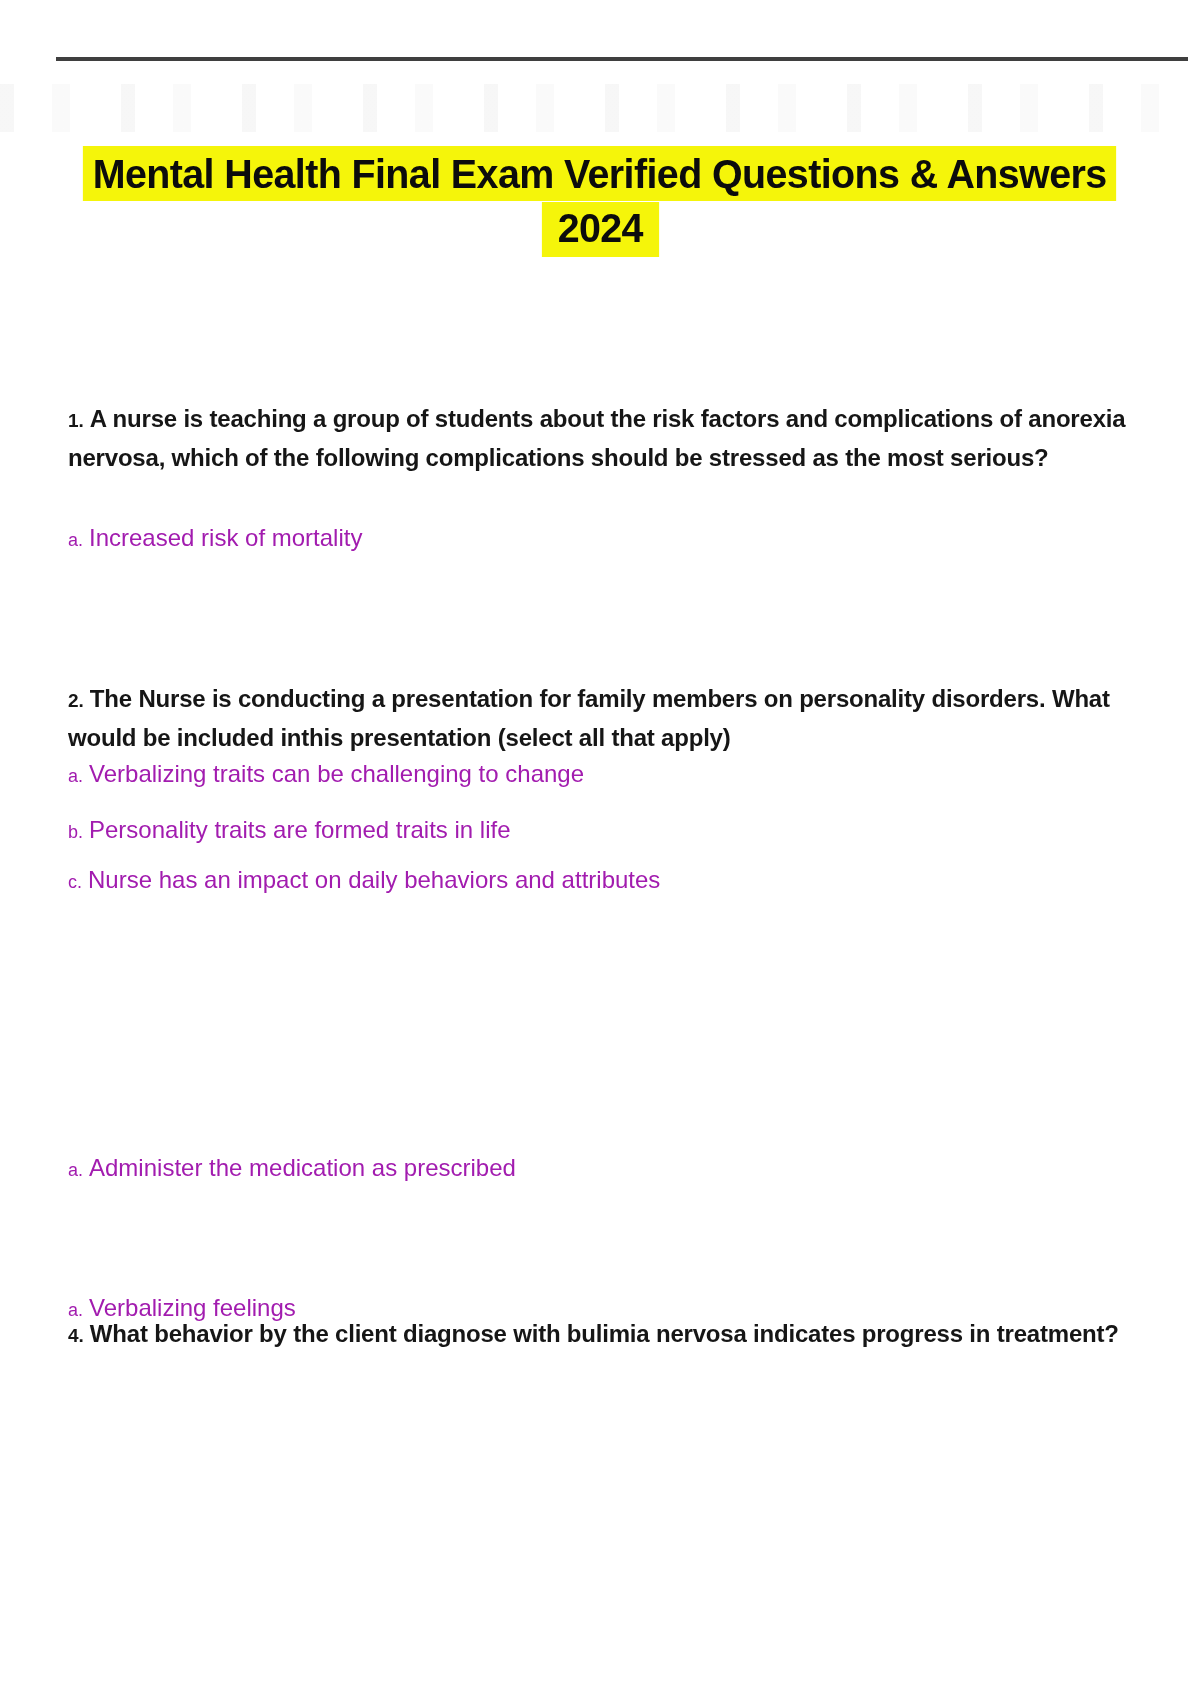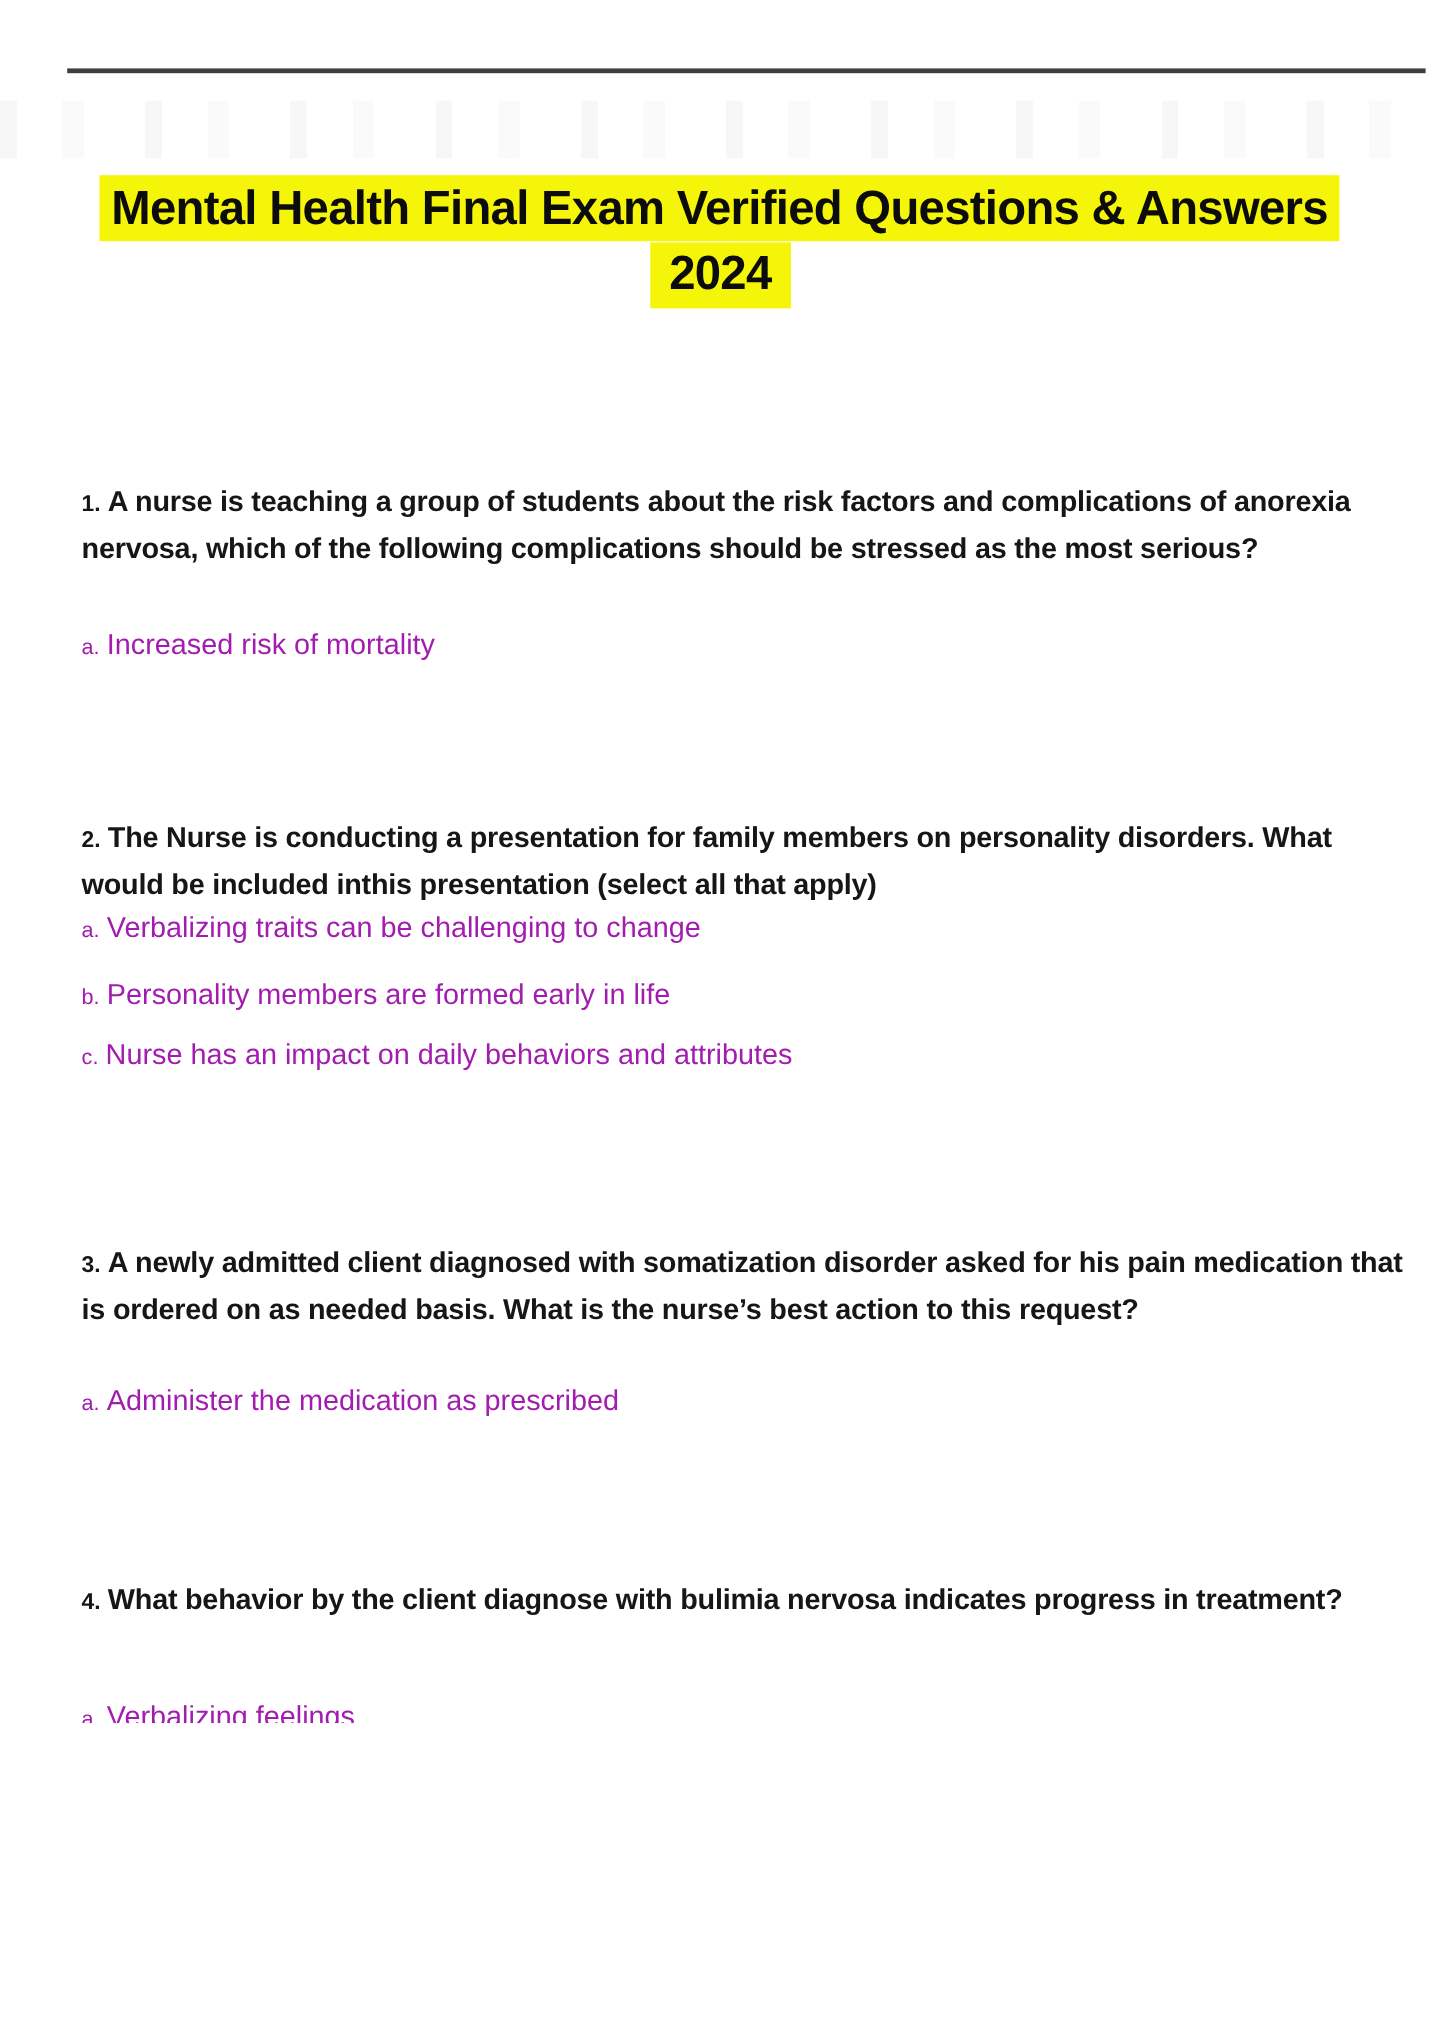--- a/index.html
+++ b/index.html
@@ -116,23 +116,22 @@
   <div class="title-wrap">
     <span class="title-line">Mental Health Final Exam Verified Questions &amp; Answers</span><br>
     <span class="title-line year">2024</span>
   </div>
 
   <p class="question" style="top:388px"><span class="qnum">1.</span><span>A nurse is teaching a group of students about the risk factors and complications of anorexia nervosa, which of the following complications should be stressed as the most serious?</span></p>
   <p class="option" style="top:522px"><span class="oletter">a.</span><span>Increased risk of mortality</span></p>
 
   <p class="question" style="top:668px"><span class="qnum">2.</span><span>The Nurse is conducting a presentation for family members on personality disorders. What would be included inthis presentation (select all that apply)</span></p>
   <p class="option" style="top:758px"><span class="oletter">a.</span><span>Verbalizing traits can be challenging to change</span></p>
-  <p class="option" style="top:814px"><span class="oletter">b.</span><span>Personality members are formed early in life</span></p>
+  <p class="option" style="top:814px"><span class="oletter">b.</span><span>Personality traits are formed traits in life</span></p>
   <p class="option" style="top:864px"><span class="oletter">c.</span><span>Nurse has an impact on daily behaviors and attributes</span></p>
 
-  <p class="question" style="top:1022px"><span class="qnum">3.</span><span>A newly admitted client diagnosed with somatization disorder asked for his pain medication that is ordered on as needed basis. What is the nurse’s best action to this request?</span></p>
   <p class="option" style="top:1152px"><span class="oletter">a.</span><span>Administer the medication as prescribed</span></p>
 
   <p class="question nowrap" style="top:1303px"><span class="qnum">4.</span><span>What behavior by the client diagnose with bulimia nervosa indicates progress in treatment?</span></p>
-  <p class="option" style="top:1415px"><span class="oletter">a.</span><span>Verbalizing feelings</span></p>
+  <p class="option" style="top:1292px"><span class="oletter">a.</span><span>Verbalizing feelings</span></p>
 
   <div class="rule bottom"></div>
 </div>
 
 </body></html>

